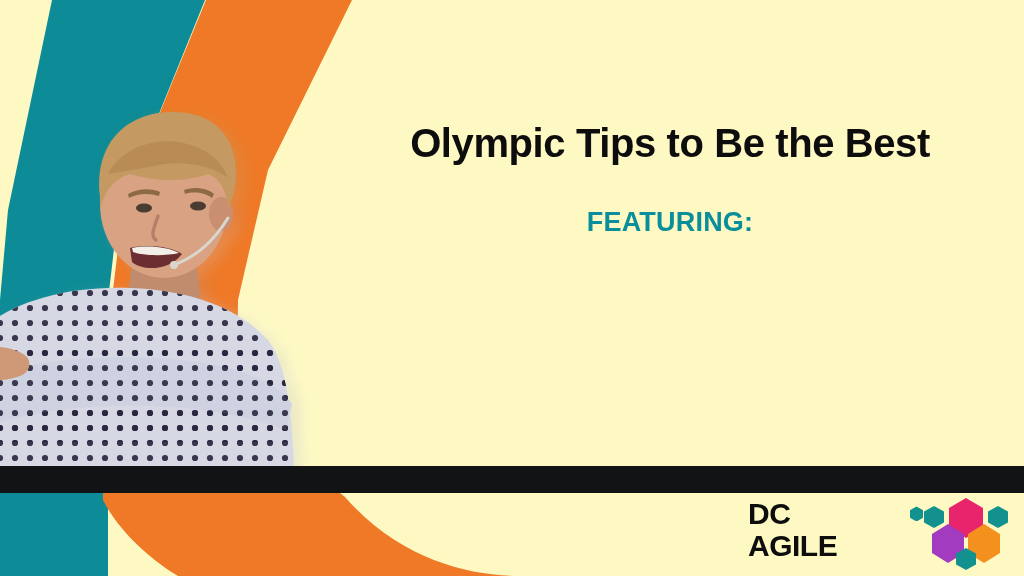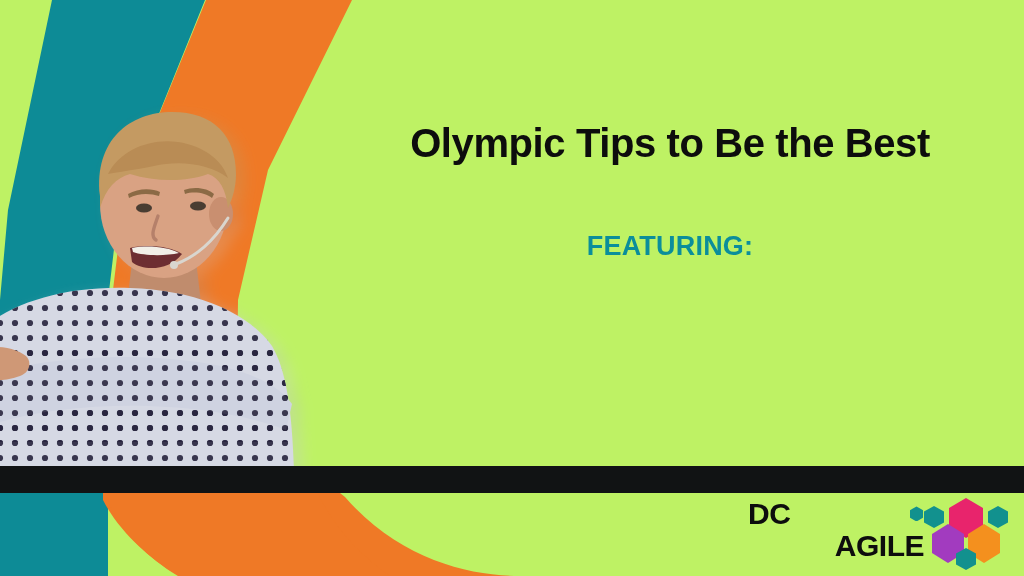--- a/index.html
+++ b/index.html
@@ -11,21 +11,21 @@
     width: 1024px;
     height: 576px;
     overflow: hidden;
     font-family: "Liberation Sans", sans-serif;
   }
 
   #slide {
     position: relative;
     width: 1024px;
     height: 576px;
-    background: #bef264;
+    background: #fef9c3;
     overflow: hidden;
   }
 
   
   #bg-art {
     position: absolute;
     left: 0;
     top: 0;
     width: 1024px;
     height: 576px;
@@ -61,21 +61,21 @@
   #slide-title {
     margin: 0;
     color: #0d0d0d;
     font-family: "Liberation Sans", sans-serif;
     font-size: 40px;
     font-weight: bold;
     line-height: 1.18;
     letter-spacing: -0.4px;
   }
   #featuring-block {
-    margin-top: 62px;
+    margin-top: 38px;
     color: #0b8e9b;
     font-family: "Liberation Sans", sans-serif;
     font-size: 27px;
     font-weight: bold;
     line-height: 1.33;
     letter-spacing: 0.2px;
   }
   .feat-line { display: block; }
 
   
@@ -99,21 +99,20 @@
     letter-spacing: -0.5px;
   }
   #logo-line1 {
     display: flex;
     align-items: center;
     justify-content: space-between;
     white-space: nowrap;
   }
   #logo-line2 {
     display: block;
-    text-align: right;
     padding-right: 2px;
     white-space: nowrap;
   }
   .hex-dot {
     display: inline-block;
     width: 13px;
     height: 15px;
     margin: 0 3px;
     background: #12918e;
     clip-path: polygon(50% 0%, 100% 25%, 100% 75%, 50% 100%, 0% 75%, 0% 25%);

